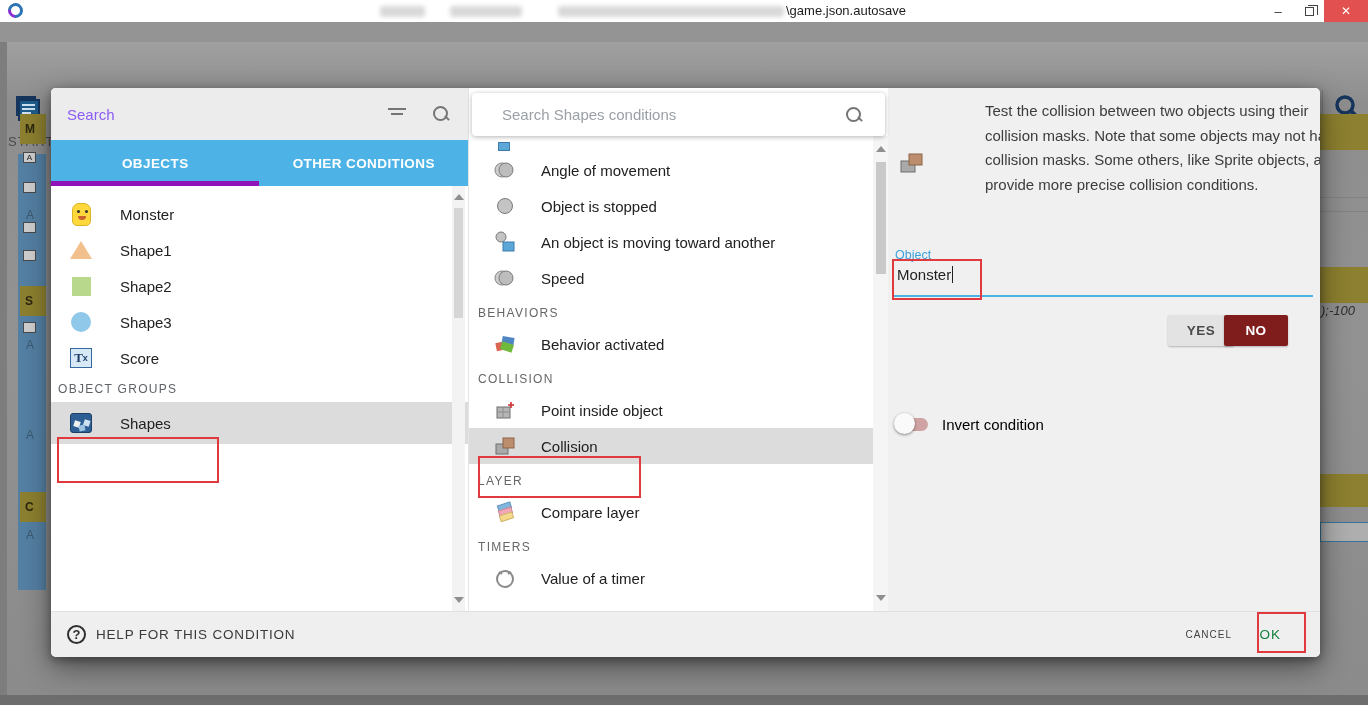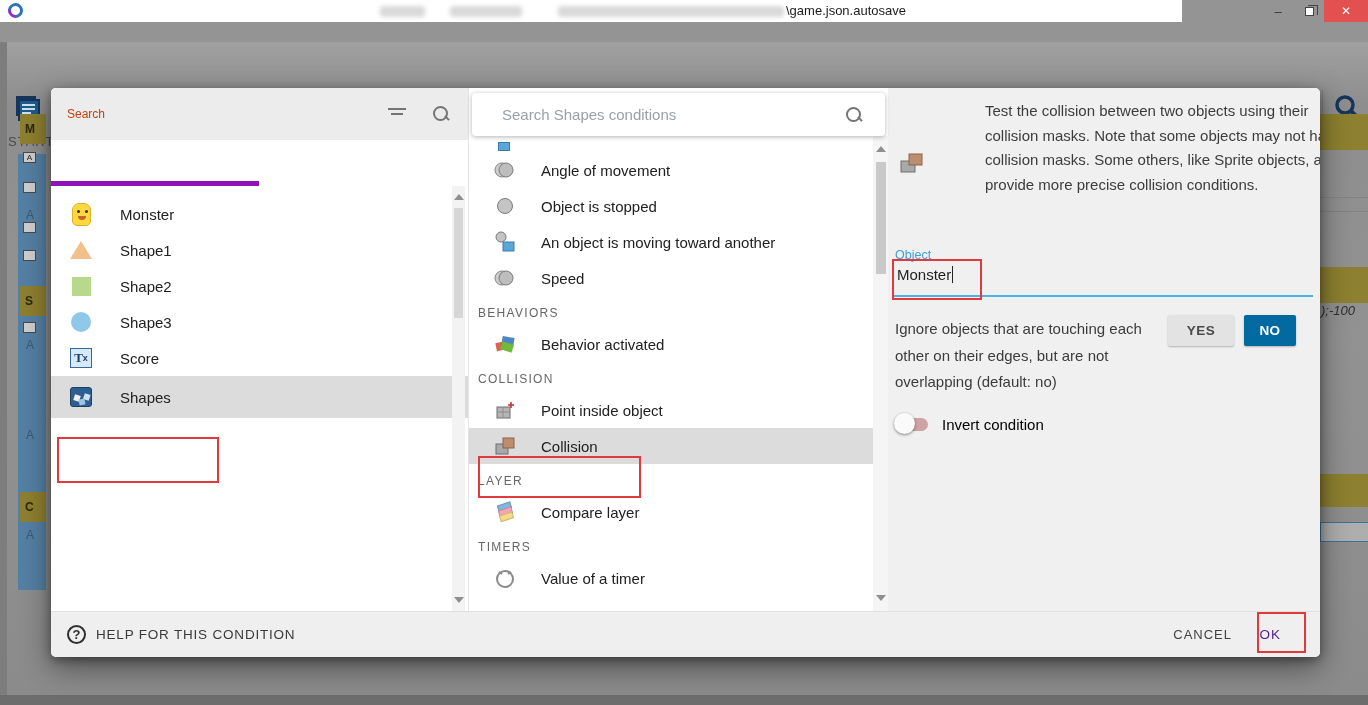--- a/index.html
+++ b/index.html
@@ -2,21 +2,21 @@
 <html><head>
 <meta charset="utf-8">
 <style>
   * { margin:0; padding:0; box-sizing:border-box; }
   html,body { width:1368px; height:705px; overflow:hidden;
     font-family:"Liberation Sans", sans-serif; }
   .abs { position:absolute; }
   #screen { position:relative; width:1368px; height:705px; background:#949494; }
 
   
-  #titlebar { left:0; top:0; width:1182px; height:22px; background:#ffffff; z-index:50; }
+  #titlebar { left:0; top:0; width:1324px; height:22px; background:#ffffff; z-index:50; }
   #logo { left:8px; top:3px; width:15px; height:15px; border-radius:50%;
     border:3px solid #2e74b5; border-left-color:#8a2fd0; transform:rotate(-40deg); }
   .blurseg { top:6px; height:11px; background:#d9d9d9; border-radius:3px; filter:blur(2px); }
   #title-text { left:786px; top:3px; font-size:13px; color:#1c1c1c; }
   .wbtn { top:0; height:22px; display:flex; align-items:center; justify-content:center;
     font-size:13px; color:#333; }
   #btn-min { left:1262px; width:32px; }
   #btn-restore { left:1294px; width:30px; }
   .restore-box { width:9px; height:9px; border:1px solid #444; background:#fff; position:relative; }
   .restore-box::before { content:""; position:absolute; left:2px; top:-3px; width:9px; height:9px;
@@ -58,21 +58,21 @@
   
   #dialog { left:51px; top:88px; width:1269px; height:569px; background:#f0f0f0;
     border-radius:5px; box-shadow:0 10px 30px rgba(0,0,0,.45), 0 3px 10px rgba(0,0,0,.35);
     overflow:hidden; z-index:10; }
   .dabs { position:absolute; }
 
   
   #lp { left:0; top:0; width:417px; height:523px; background:#ffffff; }
   #lp-search { left:0; top:0; width:417px; height:52px; background:#ececec;
     display:flex; align-items:center; }
-  #lp-search .ph { margin-left:16px; font-size:12px; color:#c2410c; }
+  #lp-search .ph { margin-left:16px; font-size:15px; color:#8b5cf6; }
   .filter-ic { position:absolute; right:62px; top:20px; width:18px; }
   .filter-ic i { display:block; height:2px; background:#757575; margin-bottom:3px; }
   .filter-ic i:nth-child(1){width:18px;} .filter-ic i:nth-child(2){width:12px; margin-left:3px;}
   .mag { position:relative; width:18px; height:18px; }
   .mag::before { content:""; position:absolute; left:1px; top:1px; width:11px; height:11px;
     border:2px solid #757575; border-radius:50%; }
   .mag::after { content:""; position:absolute; left:12px; top:12px; width:6px; height:2px;
     background:#757575; transform:rotate(45deg); }
   #lp-search .mag { position:absolute; right:18px; top:17px; }
   #lp-tabs { left:0; top:52px; width:417px; height:46px; background:#4db3e6; display:flex; }
@@ -151,38 +151,38 @@
   #rp-collision-ic { left:11px; top:62px; }
   #obj-label { left:7px; top:160px; font-size:12.5px; color:#3ba0dc; }
   #obj-value { left:9px; top:178px; font-size:15px; color:#1f1f1f; }
   .caret { display:inline-block; width:1px; height:17px; background:#222; vertical-align:-3px; margin-left:1px; }
   #obj-underline { left:6px; top:207px; width:419px; height:2px; background:#4db3e6; }
   #ignore-text { left:7px; top:228px; width:278px; font-size:15px; line-height:26.5px; color:#3c3c3c; }
   .btn { display:flex; align-items:center; justify-content:center; border-radius:2px;
     font-size:13.5px; font-weight:bold; letter-spacing:.5px;
     box-shadow:0 1px 2px rgba(0,0,0,.25); }
   #btn-yes { left:280px; top:227px; width:66px; height:31px; background:#e3e3e3; color:#4a4a4a; }
-  #btn-no { left:356px; top:227px; width:52px; height:31px; background:#0369a1; color:#ffffff; }
+  #btn-no { left:336px; top:227px; width:64px; height:31px; background:#7f1d1d; color:#ffffff; }
   #invert-row { left:6px; top:325px; display:flex; align-items:center; }
   .toggle { position:relative; width:36px; height:22px; }
   .toggle .track { position:absolute; left:2px; top:5px; width:32px; height:13px;
     border-radius:7px; background:#cfa3a3; }
   .toggle .knob { position:absolute; left:0; top:0; width:21px; height:21px; border-radius:50%;
     background:#fafafa; box-shadow:0 1px 3px rgba(0,0,0,.45); }
   #invert-label { margin-left:12px; font-size:15px; color:#000000; }
 
   
   #footer { left:0; top:523px; width:1269px; height:46px; background:#efefef;
     border-top:1px solid #e0e0e0; display:flex; align-items:center; }
   #help-ic { margin-left:16px; width:19px; height:19px; border:2px solid #2f2f2f; border-radius:50%;
     display:flex; align-items:center; justify-content:center;
     font-size:13px; font-weight:bold; color:#2f2f2f; }
   #help-label { margin-left:10px; font-size:13.5px; color:#3a3a3a; letter-spacing:.8px; }
-  #cancel-btn { position:absolute; right:88px; font-size:13px; color:#424242; letter-spacing:1px; }
-  #ok-btn { position:absolute; right:39px; font-size:13.5px; color:#4c1d95; letter-spacing:1px; }
+  #cancel-btn { position:absolute; right:88px; font-size:10px; color:#424242; letter-spacing:1px; }
+  #ok-btn { position:absolute; right:39px; font-size:13.5px; color:#15803d; letter-spacing:1px; }
 
   
   .redbox { position:absolute; border:2px solid #e0393e; pointer-events:none; z-index:20; }
   #red-shapes { left:6px; top:349px; width:162px; height:46px; }
   #red-collision { left:427px; top:368px; width:163px; height:42px; }
   #red-monster { left:841px; top:171px; width:90px; height:41px; }
   #red-ok { left:1206px; top:524px; width:49px; height:41px; }
 </style>
 </head>
 <body>
@@ -343,20 +343,24 @@
 
     <div id="lp" class="dabs">
       <div id="lp-search" class="dabs">
         <span class="ph">Search</span>
         <span class="filter-ic">
             <i></i>
             <i></i>
           </span>
         <span class="mag"></span>
       </div>
+      <div id="lp-tabs" class="dabs">
+        <div class="tab">OBJECTS</div>
+        <div class="tab">OTHER CONDITIONS</div>
+      </div>
       <div id="tab-underline" class="dabs" style="top:93px;"></div>
       <div id="lp-list" class="dabs">
         <div class="row">
           <span class="ic">
               <span class="ic-monster"></span>
             </span>
           <span class="lbl">Monster</span>
         </div>
         <div class="row">
           <span class="ic">
@@ -378,20 +382,21 @@
         </div>
         <div class="row">
           <span class="ic">
             <span class="ic-score">
                 <span class="t1">T</span>
                 <span class="t2">x</span>
               </span>
           </span>
           <span class="lbl">Score</span>
         </div>
+        <div class="subhead">OBJECT GROUPS</div>
         <div class="row sel" id="row-shapes">
           <span class="ic">
               <span class="ic-group"></span>
             </span>
           <span class="lbl">Shapes</span>
         </div>
       </div>
       <div id="lp-scroll" class="dabs">
         <span class="arr-up"></span>
         <span id="lp-thumb"></span>
@@ -519,21 +524,20 @@
             <rect x="2" y="11" width="14" height="11" fill="#a9a9a9" stroke="#6e6e6e"></rect>
             <rect x="10" y="4" width="13" height="11" fill="#bd8e6e" stroke="#8a6448"></rect>
           </svg>
       </span>
       <div id="rp-desc" class="dabs">Test the collision between two objects using their collision masks. Note that some objects may not have collision masks. Some others, like Sprite objects, also provide more precise collision conditions.</div>
 
       <div id="obj-label" class="dabs">Object</div>
       <div id="obj-value" class="dabs"><span>Monster</span><span class="caret"></span></div>
       <div id="obj-underline" class="dabs"></div>
 
-      <div id="ignore-text" class="dabs">Ignore objects that are touching each other on their edges, but are not overlapping (default: no)</div>
       <div id="btn-yes" class="btn dabs">YES</div>
       <div id="btn-no" class="btn dabs">NO</div>
 
       <div id="invert-row" class="dabs">
         <span class="toggle">
           <span class="track"></span>
           <span class="knob"></span>
         </span>
         <span id="invert-label">Invert condition</span>
       </div>

